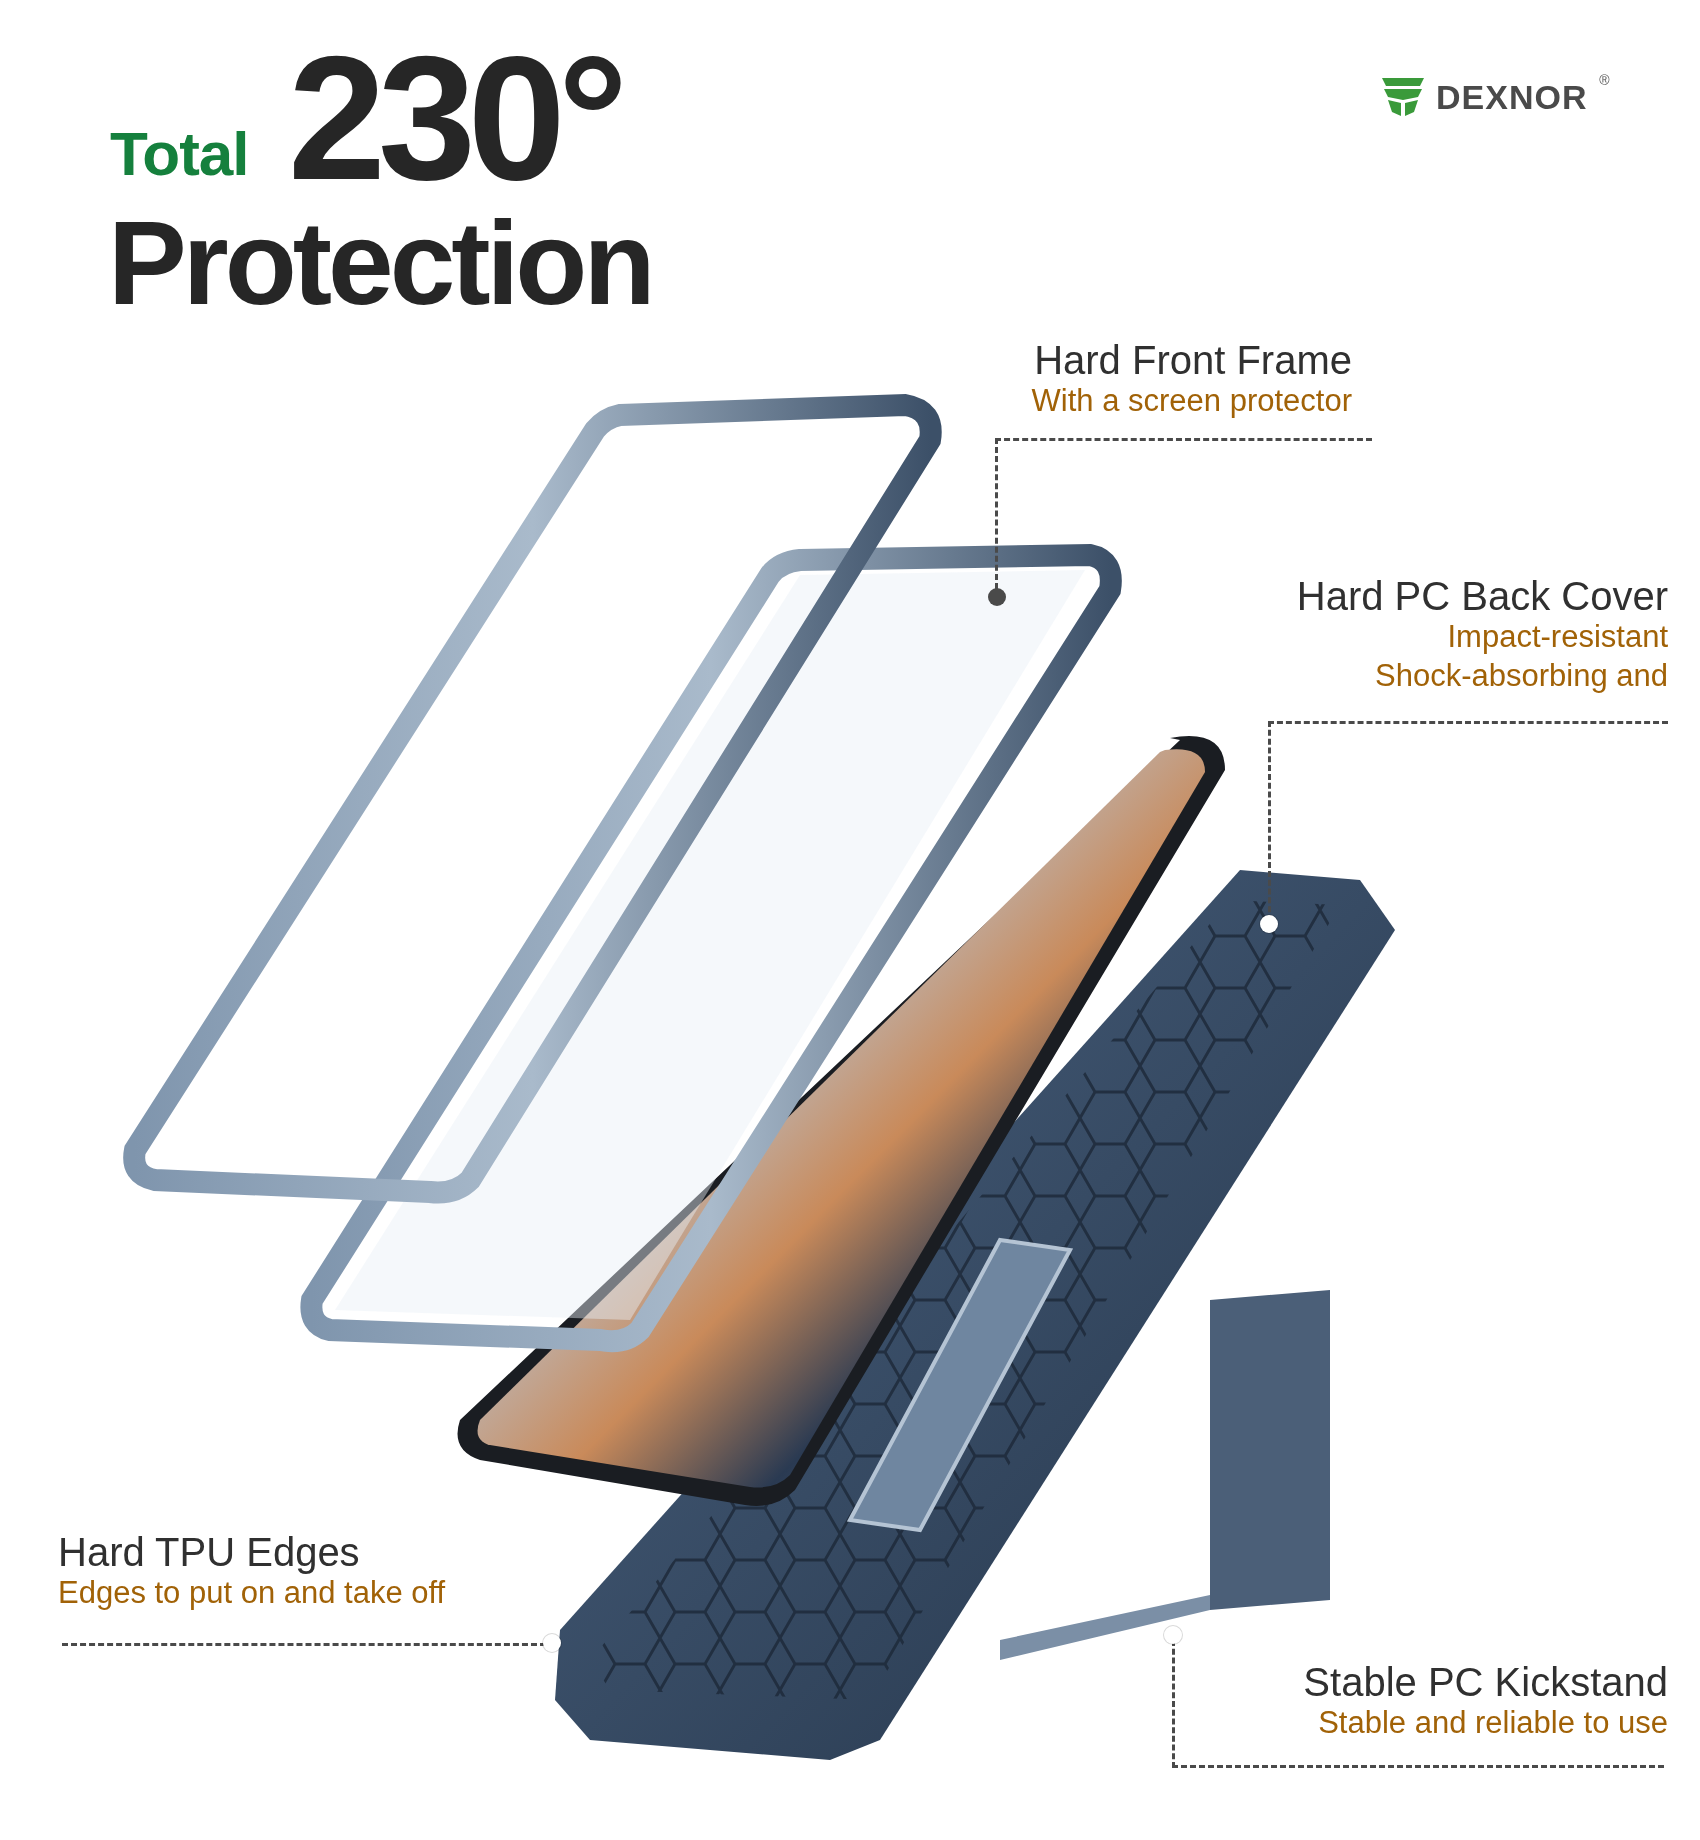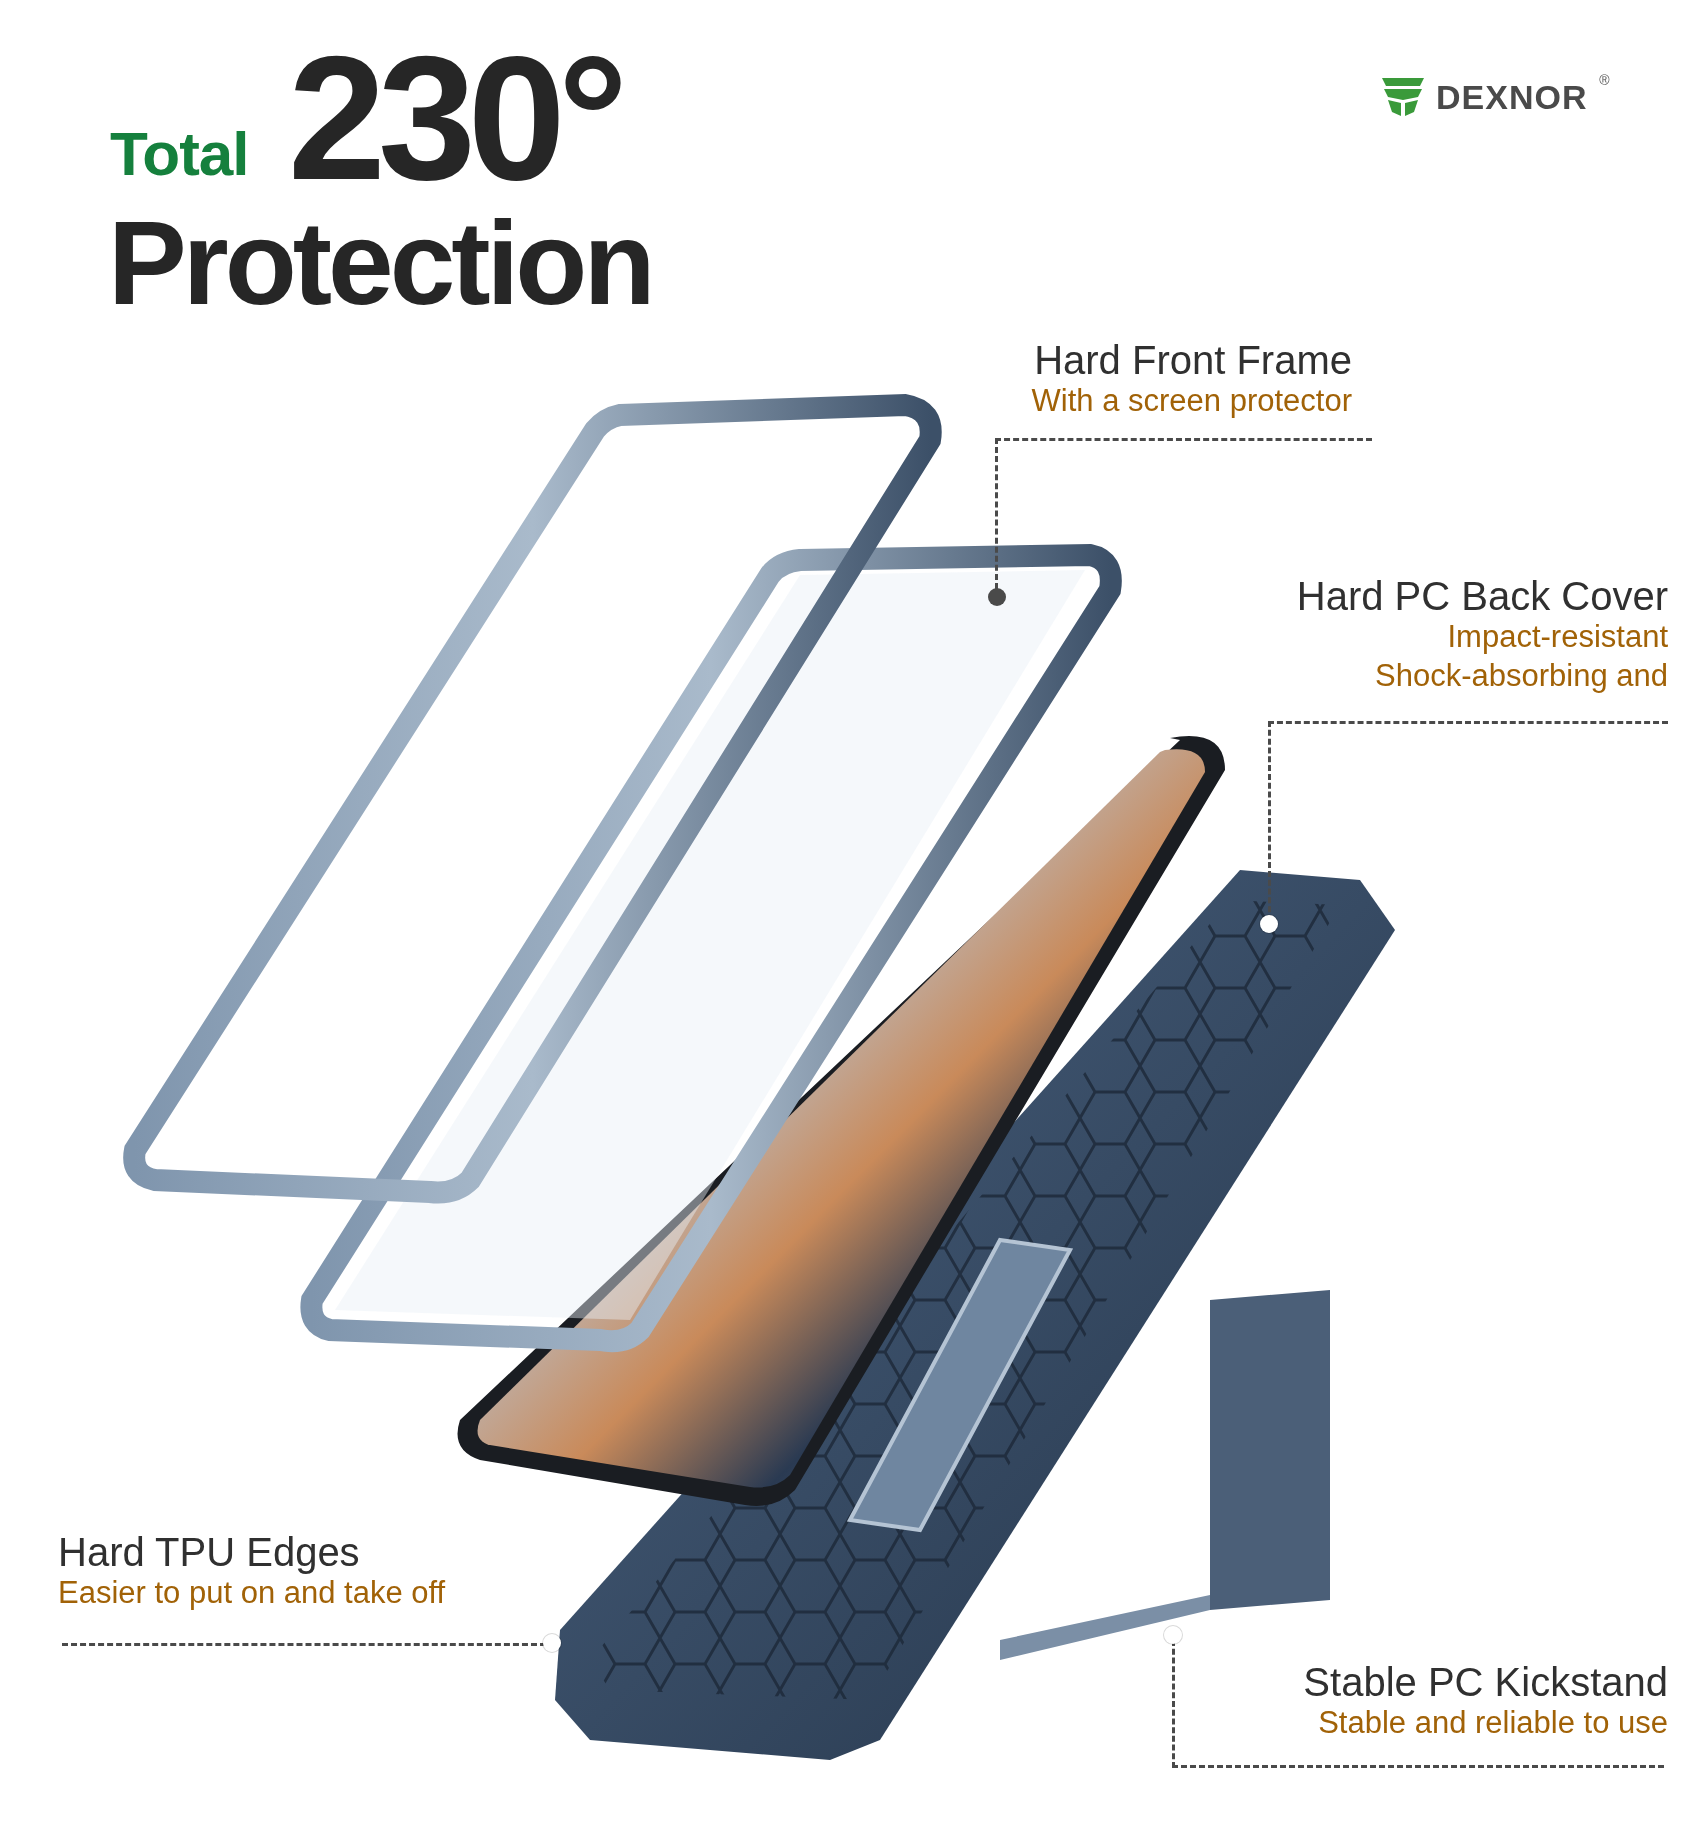--- a/index.html
+++ b/index.html
@@ -103,21 +103,21 @@
 <div class="callout right" style="right:32px; top:574px;">
   <div class="title">Hard PC Back Cover</div>
   <div class="sub">Impact-resistant</div>
   <div class="sub">Shock-absorbing and</div>
 </div>
 <div class="dash" style="left:1268px; top:721px; width:400px; height:200px; border-width:3px 0 0 3px;"></div>
 <div class="dot light" style="left:1260px; top:915px;"></div>
 
 <div class="callout" style="left:58px; top:1530px;">
   <div class="title">Hard TPU Edges</div>
-  <div class="sub">Easier to put on and take off</div>
+  <div class="sub">Edges to put on and take off</div>
 </div>
 <div class="dash" style="left:62px; top:1643px; width:484px; height:0; border-width:3px 0 0 0;"></div>
 <div class="dot light" style="left:543px; top:1634px;"></div>
 
 <div class="callout right" style="right:32px; top:1660px;">
   <div class="title">Stable PC Kickstand</div>
   <div class="sub">Stable and reliable to use</div>
 </div>
 <div class="dash" style="left:1172px; top:1640px; width:492px; height:128px; border-width:0 0 3px 3px;"></div>
 <div class="dot light" style="left:1164px; top:1626px;"></div>

